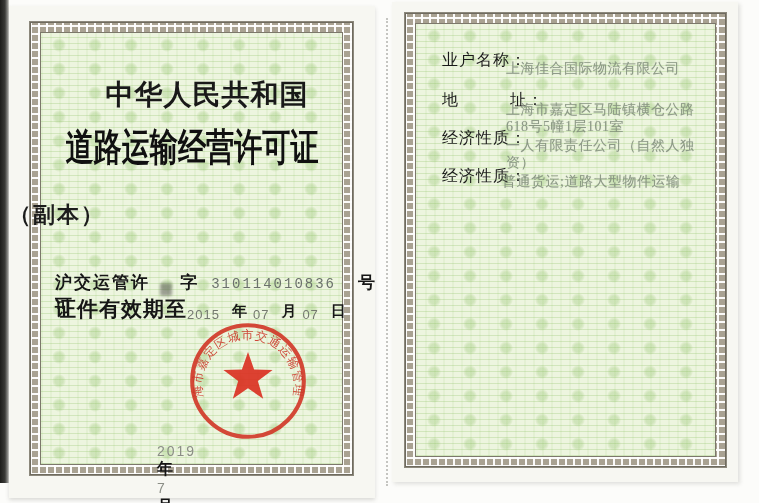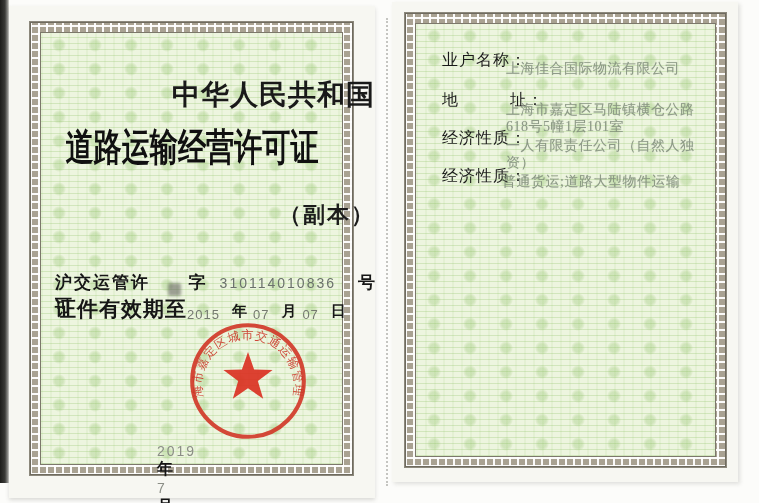--- a/index.html
+++ b/index.html
@@ -49,47 +49,47 @@
     background-color:#edf5df;
     background-image:
       radial-gradient(circle, rgba(140,190,100,.30) 4px, rgba(140,190,100,.12) 6px, transparent 7px),
       repeating-linear-gradient(0deg, rgba(146,196,106,.30) 0 1px, transparent 1px 6px),
       repeating-linear-gradient(90deg, rgba(146,196,106,.10) 0 2px, transparent 2px 9px);
     background-size:36px 24px, auto, auto;
   }
 
   
   .t-country {
-    position:absolute; left:0; right:0; top:70px; text-align:right;
+    position:absolute; left:0; right:0; top:70px; text-align:center;
     font-family:"Liberation Serif","DejaVu Serif",serif;
     font-size:28px; font-weight:600; letter-spacing:1px; color:#191919;margin-left:30px;
   }
   .t-title {
     position:absolute; left:0; right:0; top:116px; text-align:center;
     font-size:38px; font-weight:900; letter-spacing:0px; color:#101010;
     transform:scale(.74,1); transform-origin:50% 50%;
     white-space:nowrap;
   }
   .t-copy {
-    position:absolute; left:0; right:0; top:194px; text-align:right;
+    position:absolute; left:0; right:0; top:194px; text-align:left;
     font-family:"Liberation Serif","DejaVu Serif",serif;
     font-size:22px; font-weight:600; letter-spacing:2px; color:#1c1c1c;
   }
   .license-row {
     position:absolute; left:46px; top:255px; display:flex; align-items:baseline;
     color:#161616;
   }
   .license-row .lbl { font-weight:700; font-size:17px; letter-spacing:2px;margin-top:10px; }
   .smudge {
     width:13px; height:13px; margin:0 8px 0 2px; align-self:center;
     background:#5a5a55; filter:blur(1.5px); opacity:.55; border-radius:2px;
   }
   .zi { font-weight:700; font-size:17px; margin-right:14px; }
   .lic-num {
-    font-family:Liberation Sans, sans-serif;
+    font-family:Liberation Mono, monospace;
     font-size:14px; letter-spacing:2px; color:#6b716c; margin-right:22px;
   }
   .hao { font-weight:700; font-size:17px; }
   .validity-row {
     position:absolute; left:46px; top:289px; display:flex; align-items:baseline; color:#161616;
   }
   .validity-row .lbl { font-weight:700; font-size:21px; letter-spacing:1px; }
   .gray-num { font-size:13px; color:#74796f; letter-spacing:1px; position:relative; top:3px; }
   .unit { font-weight:600; font-size:15px; margin:0 6px 0 12px; }
 

